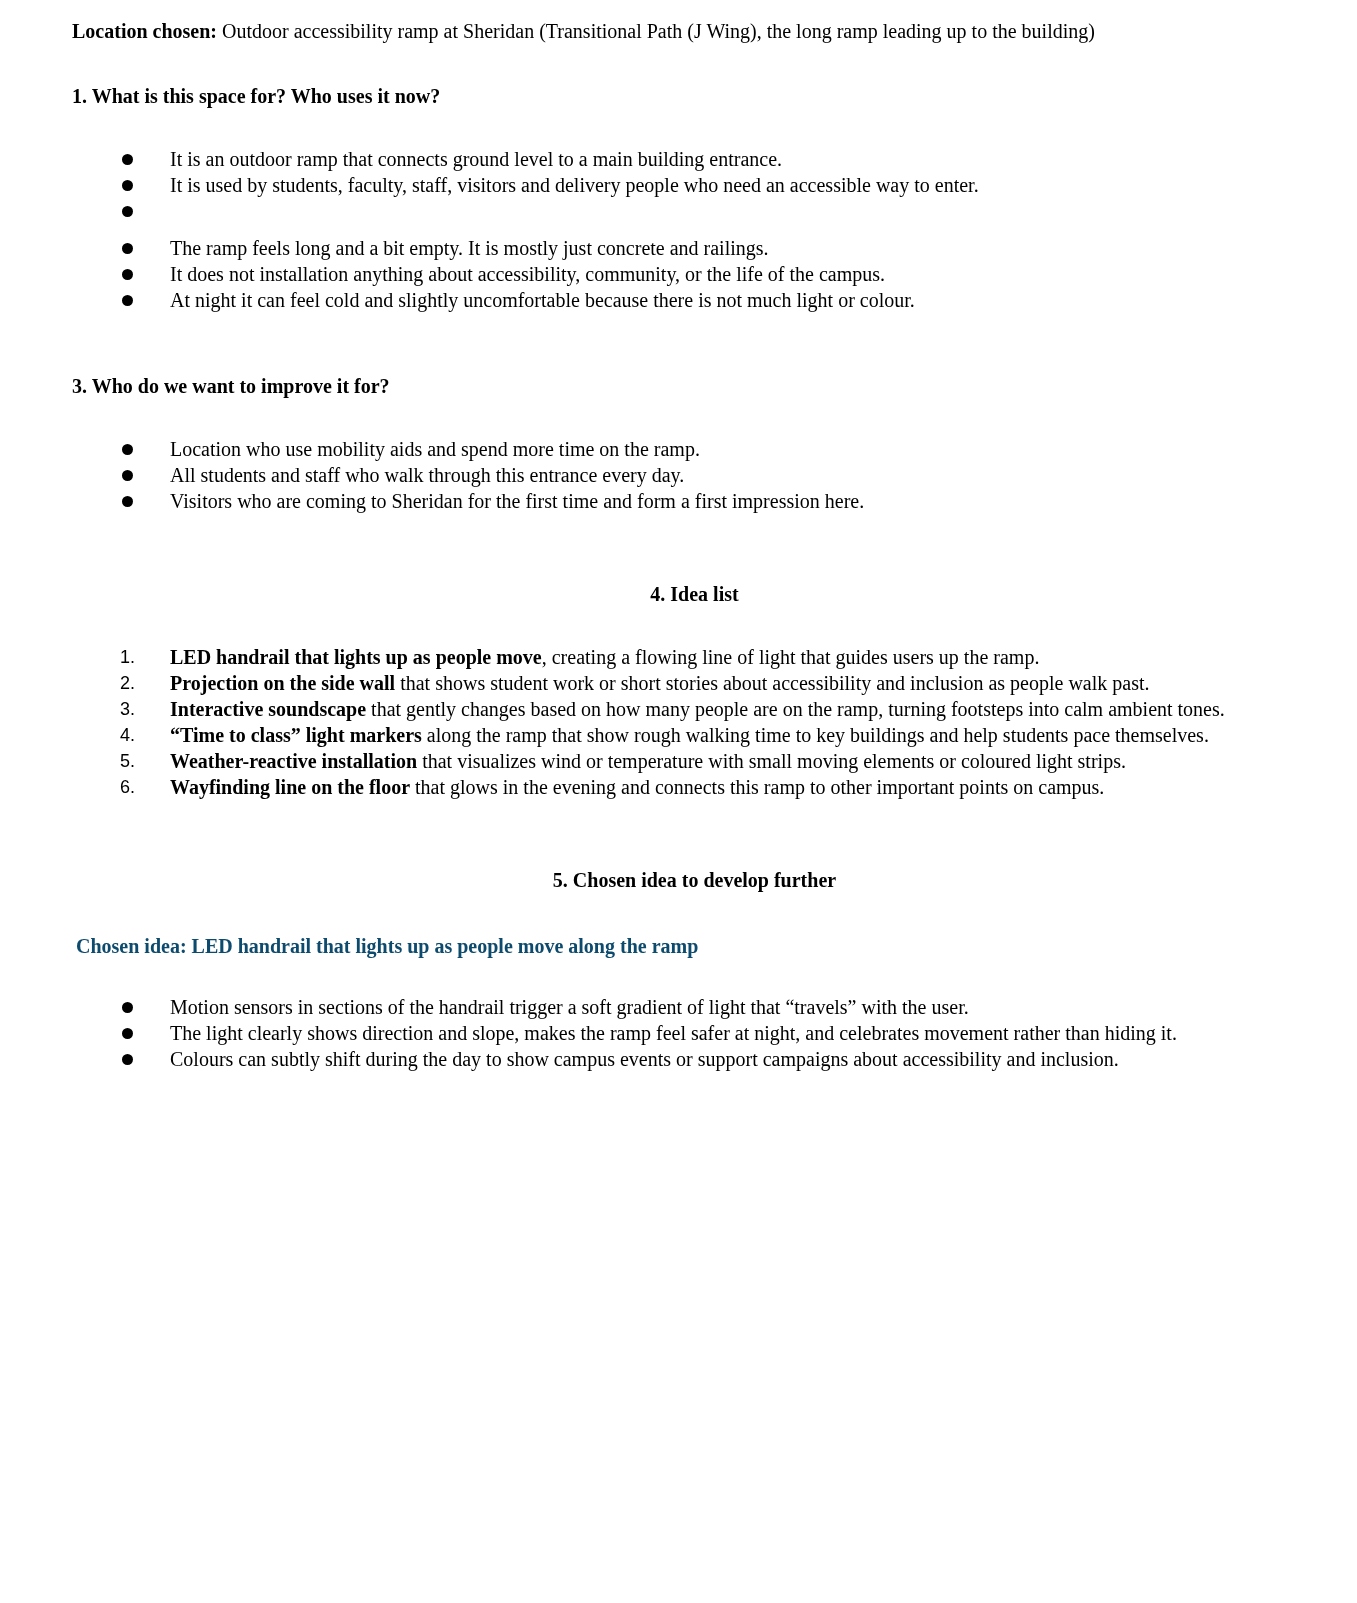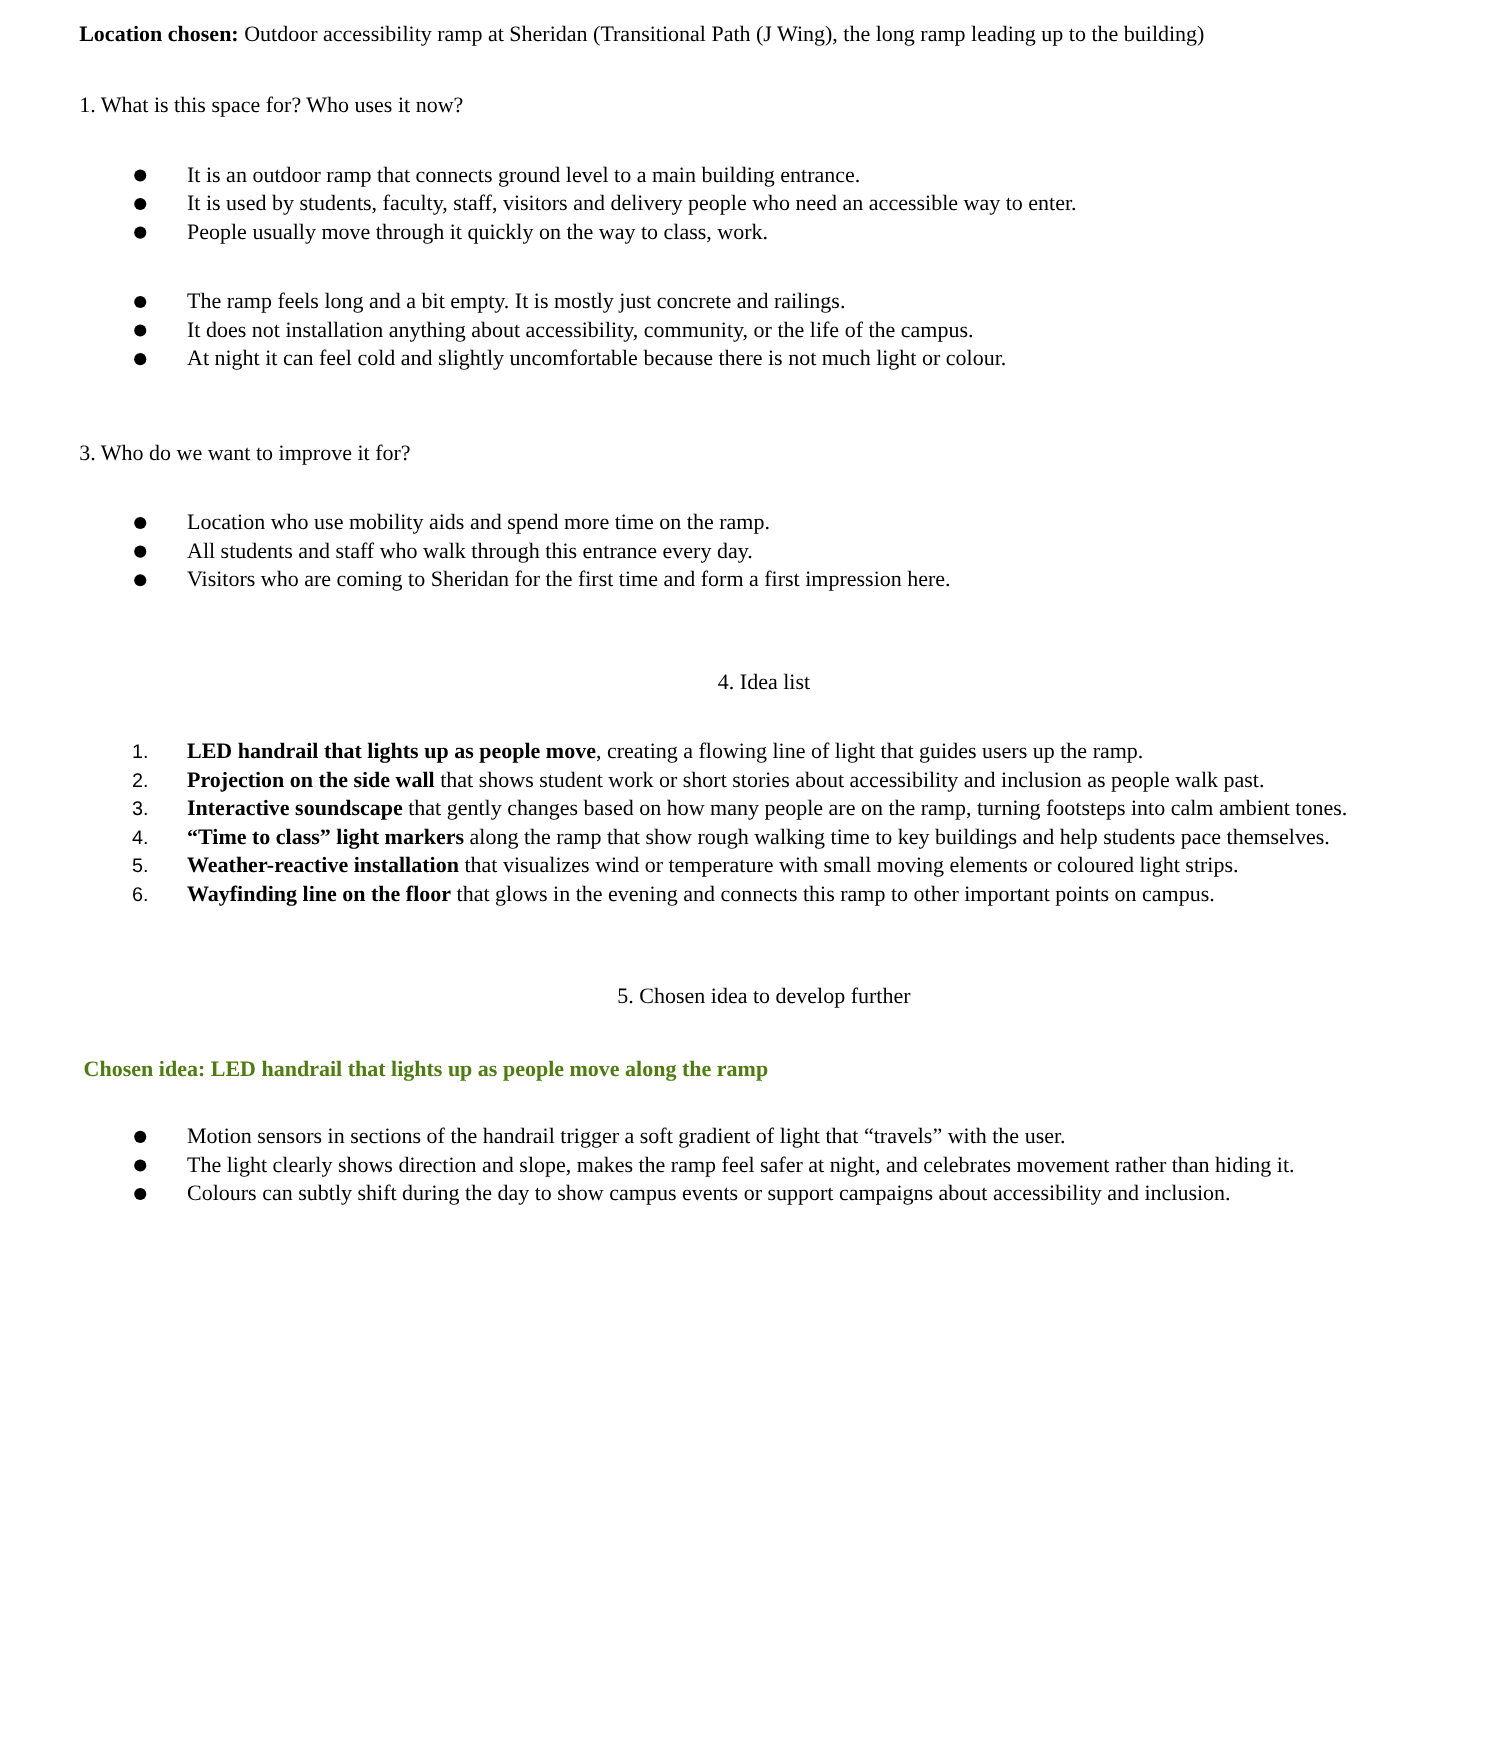--- a/index.html
+++ b/index.html
@@ -9,63 +9,63 @@
     height: 1603px;
     box-sizing: border-box;
     background: #ffffff;
     padding: 18px 40px 0 72px;
     overflow: hidden;
     font-family: "Liberation Serif", serif;
     font-size: 20px;
     color: #000000;
   }
   .para, .h, .li { margin: 0; line-height: 26px; font-size: 20px; font-weight: normal; }
-  .h { font-weight: normal; }
+  .h { font-weight: bold; }
   .b { font-weight: bold; }
   .li { position: relative; padding-left: 98px; }
   .dot {
     position: absolute;
     left: 50px;
     top: 8px;
     width: 11px;
     height: 11px;
     border-radius: 50%;
     background: #000000;
   }
   .num {
     position: absolute;
     left: 48px;
     top: 0;
     font-family: "Liberation Sans", sans-serif;
     font-size: 18px;
     line-height: 26px;
     color: #000000;
   }
-  .chosen { font-weight: bold; color: #4d7c0f; margin-left: 4px; }
+  .chosen { font-weight: bold; color: #0c4a6e; margin-left: 4px; }
   .mt31 { }
   .mt35 { margin-top: 35px; }
   .mt37 { margin-top: 37px; }
   .mt39 { margin-top: 39px; }
   .mt40 { margin-top: 40px; }
   .mt60 { margin-top: 60px; }
   .mt63 { margin-top: 63px; }
   .mt67 { margin-top: 67px; text-align: center; }
 </style>
 </head>
 <body>
 
 <div class="doc">
 
   <p class="para"><span class="b">Location chosen:</span><span> Outdoor accessibility ramp at Sheridan (Transitional Path (J Wing), the long ramp leading up to the building)</span></p>
 
   <p class="h mt39">1. What is this space for? Who uses it now?</p>
 
   <div class="li mt37"><span class="dot"></span><span>It is an outdoor ramp that connects ground level to a main building entrance.</span></div>
   <div class="li mt31"><span class="dot"></span><span>It is used by students, faculty, staff, visitors and delivery people who need an accessible way to enter.</span></div>
-  <div class="li mt31"><span class="dot"></span><span>People usually move through it quickly on the way to class, work.</span></div>
+  <div class="li mt31"><span class="dot"></span></div>
 
 
   <div class="li mt37"><span class="dot"></span><span>The ramp feels long and a bit empty. It is mostly just concrete and railings.</span></div>
   <div class="li mt31"><span class="dot"></span><span>It does not installation anything about accessibility, community, or the life of the campus.</span></div>
   <div class="li mt31"><span class="dot"></span><span>At night it can feel cold and slightly uncomfortable because there is not much light or colour.</span></div>
 
   <p class="h mt60">3. Who do we want to improve it for?</p>
 
   <div class="li mt37"><span class="dot"></span><span>Location who use mobility aids and spend more time on the ramp.</span></div>
   <div class="li mt31"><span class="dot"></span><span>All students and staff who walk through this entrance every day.</span></div>

